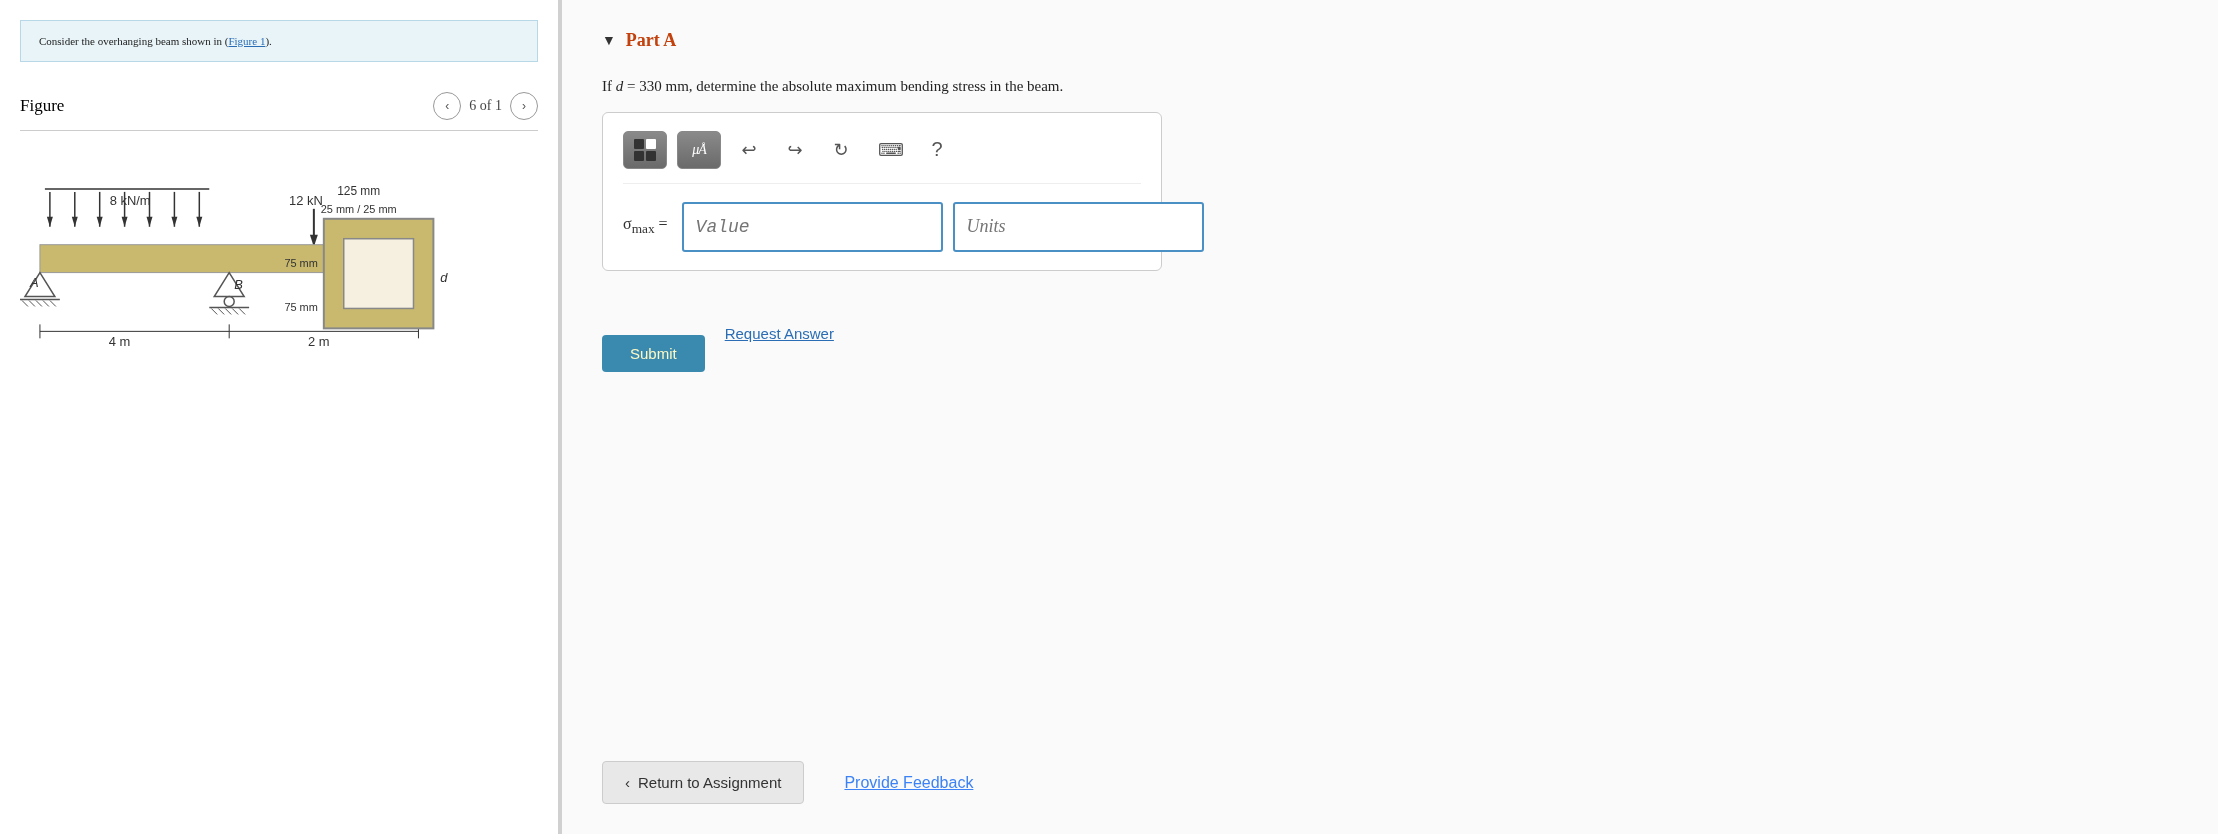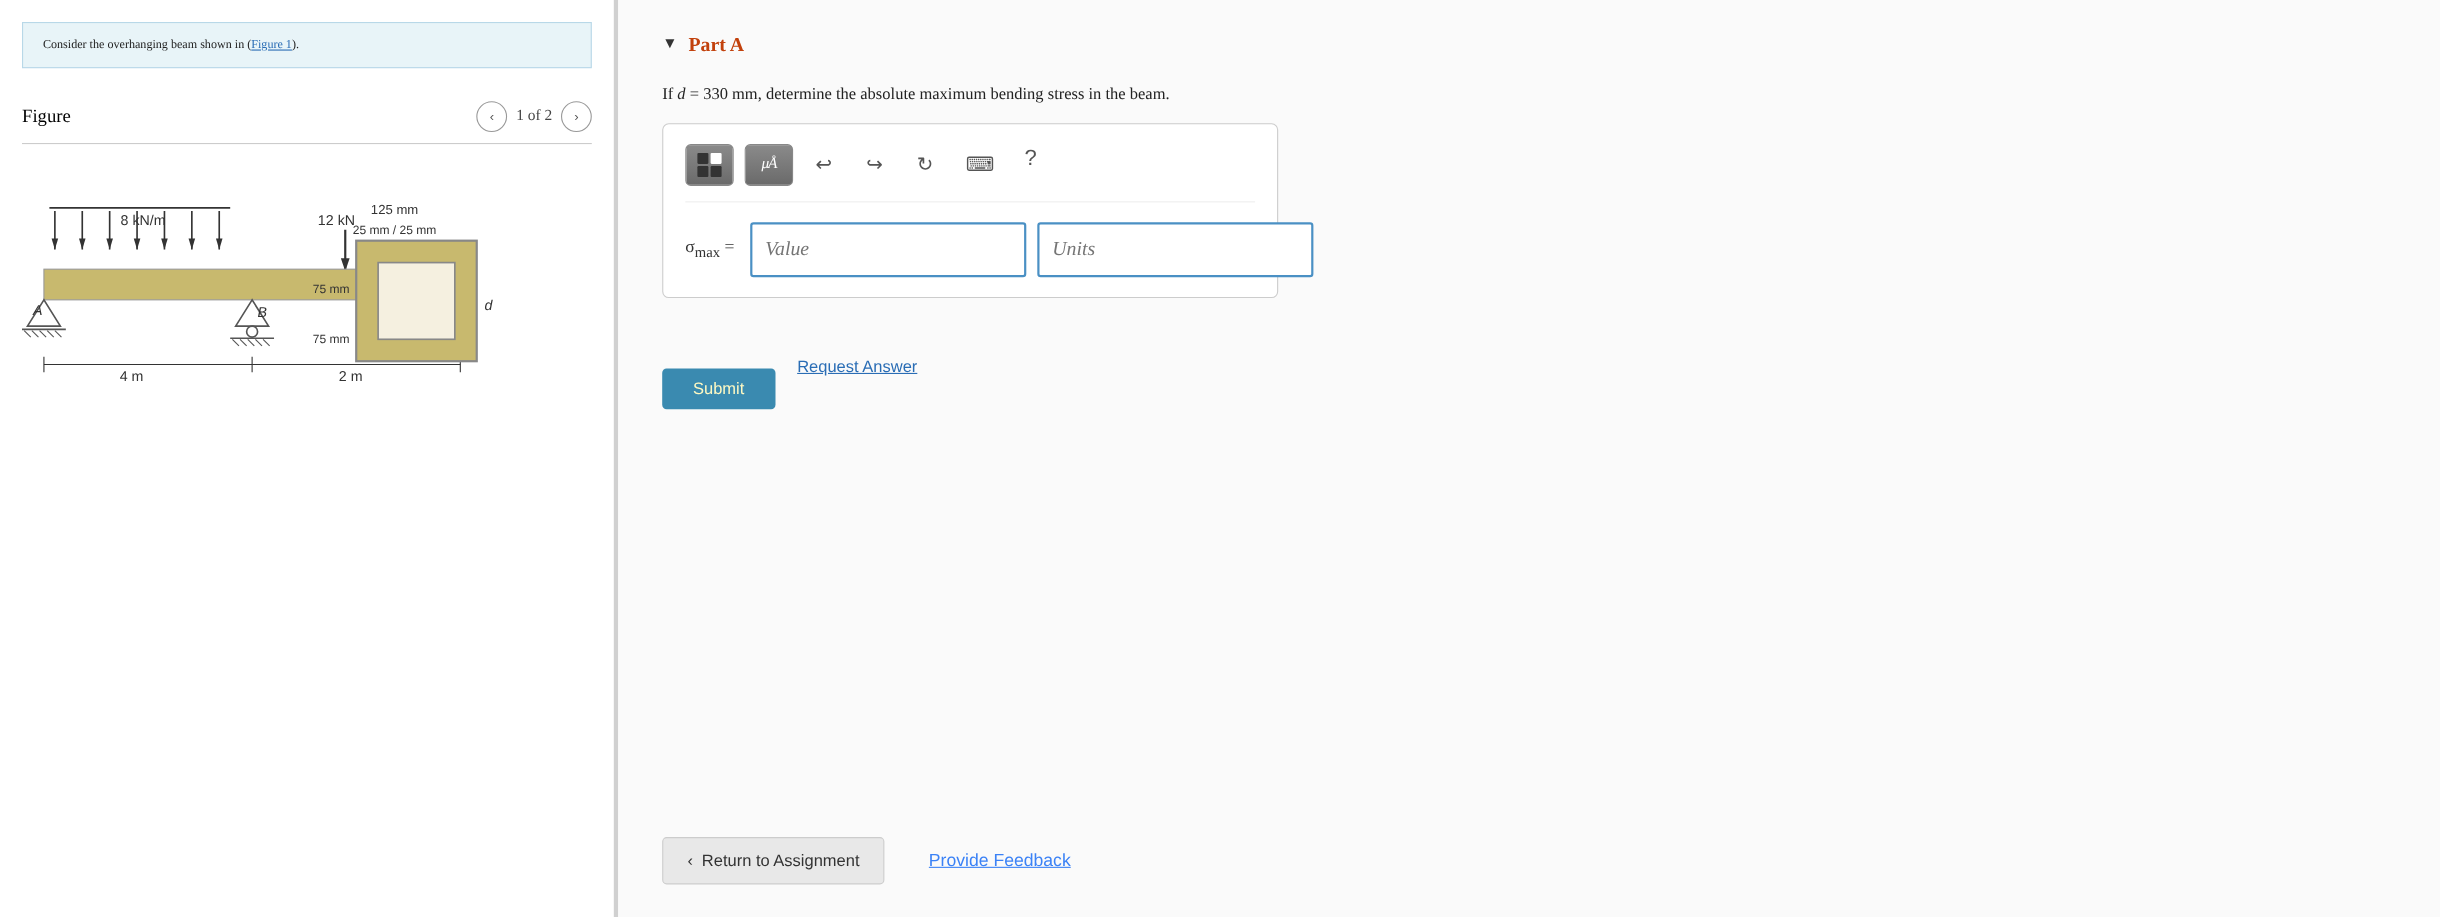--- a/index.html
+++ b/index.html
@@ -129,20 +129,21 @@
       border: 1px solid #ccc;
       border-radius: 6px;
       background: #fff;
       padding: 18px 20px;
       max-width: 560px;
       margin-bottom: 24px;
     }
 
     .toolbar {
       display: flex;
+      align-items: center;
       gap: 10px;
       margin-bottom: 18px;
       padding-bottom: 14px;
       border-bottom: 1px solid #eee;
     }
 
     .toolbar-btn {
       width: 44px;
       height: 38px;
       border: 1px solid #888;
@@ -236,21 +237,21 @@
 
     .value-input {
       flex: 1;
       height: 50px;
       border: 2px solid #4a90c4;
       border-radius: 3px;
       padding: 8px 12px;
       font-size: 18px;
       font-style: italic;
       color: #888;
-      font-family: Liberation Serif, serif;
+      font-family: Liberation Mono, monospace;
       outline: none;
       background: #fff;
     }
 
     .units-input {
       flex: 1;
       height: 50px;
       border: 2px solid #4a90c4;
       border-radius: 3px;
       padding: 8px 12px;
@@ -336,21 +337,21 @@
 <div class="left-panel">
 
   <div class="info-box">
     <span>Consider the overhanging beam shown in (</span><a href="#">Figure 1</a><span>).</span>
   </div>
 
   <div class="figure-header">
     <span class="figure-title">Figure</span>
     <div class="nav-controls">
       <button class="nav-btn">‹</button>
-      <span class="nav-page-info">1 of 2</span>
+      <span class="nav-page-info">6 of 1</span>
       <button class="nav-btn">›</button>
     </div>
   </div>
 
   <div class="beam-diagram">
     <svg viewBox="0 0 520 320" class="beam-svg">
 
       <text x="90" y="38" font-size="13" font-family="Arial" fill="#333">8 kN/m</text>
 
       <line x1="30" y1="25" x2="30" y2="60" stroke="#333" stroke-width="1.5"></line>

